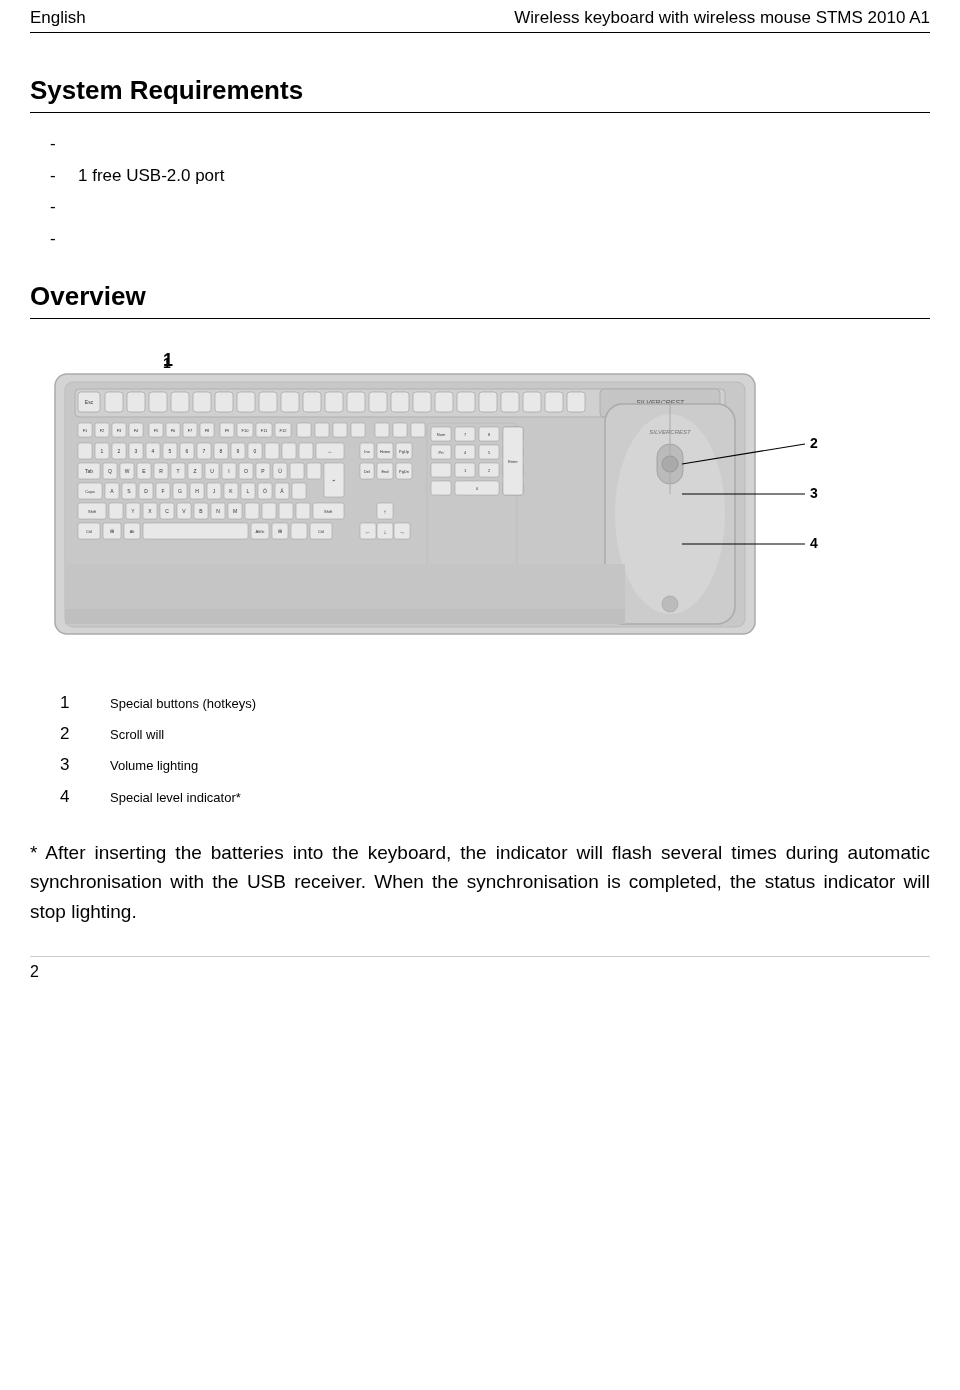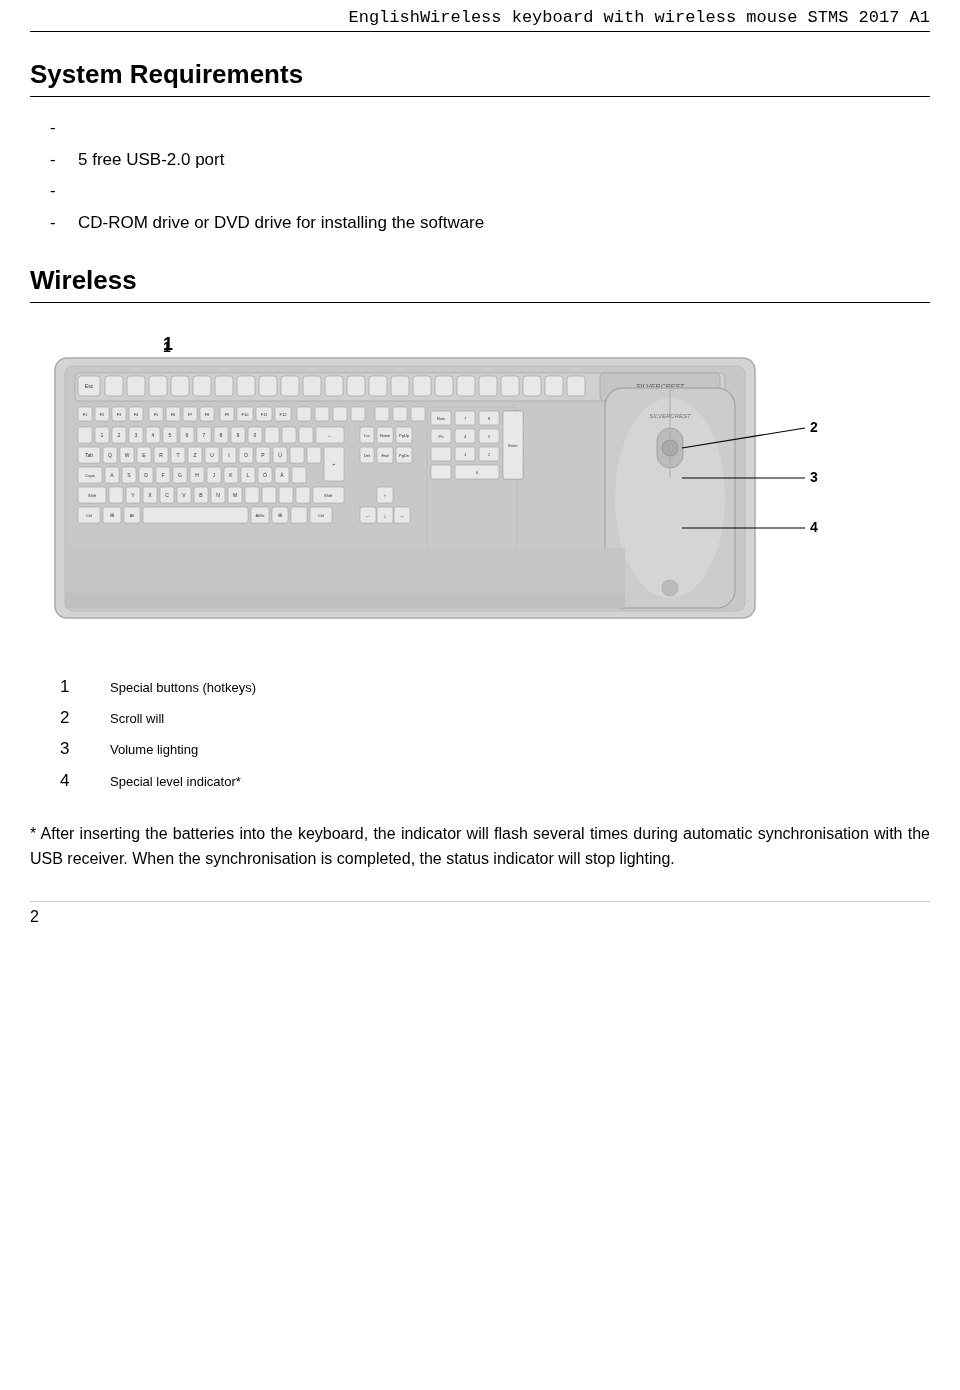--- a/index.html
+++ b/index.html
@@ -8,26 +8,25 @@
       font-size: 16px;
       color: #000;
       background: #fff;
       width: 960px;
       padding: 0 30px 40px 30px;
     }
 
     
     .header {
       display: flex;
-      justify-content: flex-end;
+      justify-content: space-between;
       align-items: baseline;
       border-bottom: 1px solid #000;
       padding: 8px 0 4px 0;
-      margin-bottom: 27px;
-      font-family: Liberation Mono, monospace;
+      margin-bottom: 42px;
     }
     .header-language {
       font-size: 17px;
       font-weight: normal;
     }
     .header-title {
       font-size: 17px;
       font-weight: normal;
     }
 
@@ -104,64 +103,63 @@
       min-width: 50px;
       font-size: 17px;
     }
     .label-text {
       font-size: 13px;
     }
 
     
     .footnote {
       margin-top: 28px;
-      font-size: 16px;
+      font-size: 19px;
       line-height: 1.55;
       text-align: justify;
     }
 
     
     .page-number {
       margin-top: 30px;
       font-size: 16px;
       border-top: 1px solid #ccc;
       padding-top: 6px;
     }
   </style>
 </head>
 <body>
 
 <div class="header">
   <span class="header-language">English</span>
-  <span class="header-title">Wireless keyboard with wireless mouse STMS 2017 A1</span>
+  <span class="header-title">Wireless keyboard with wireless mouse STMS 2010 A1</span>
 </div>
 
 <section>
   <h2 class="section-title">System Requirements</h2>
   <hr class="section-divider">
   <ul class="req-list">
     <li>
       <span class="dash">-</span>
     </li>
     <li>
       <span class="dash">-</span>
-      <span>5 free USB-2.0 port</span>
+      <span>1 free USB-2.0 port</span>
     </li>
     <li>
       <span class="dash">-</span>
     </li>
     <li>
       <span class="dash">-</span>
-      <span>CD-ROM drive or DVD drive for installing the software</span>
     </li>
   </ul>
 </section>
 
 <section class="overview-section">
-  <h2 class="section-title">Wireless</h2>
+  <h2 class="section-title">Overview</h2>
   <hr class="section-divider">
 
   <div class="keyboard-container">
     <svg class="keyboard-svg" viewBox="0 0 870 310" xmlns="http://www.w3.org/2000/svg">
 
       <rect x="10" y="30" width="700" height="260" rx="12" ry="12" fill="#d4d4d4" stroke="#aaa" stroke-width="1.5"></rect>
 
       <rect x="20" y="38" width="680" height="245" rx="8" ry="8" fill="#c8c8c8" stroke="#bbb" stroke-width="1"></rect>
 
       <text x="118" y="22" font-size="18" font-family="Arial" fill="#000" font-weight="bold">1</text>

